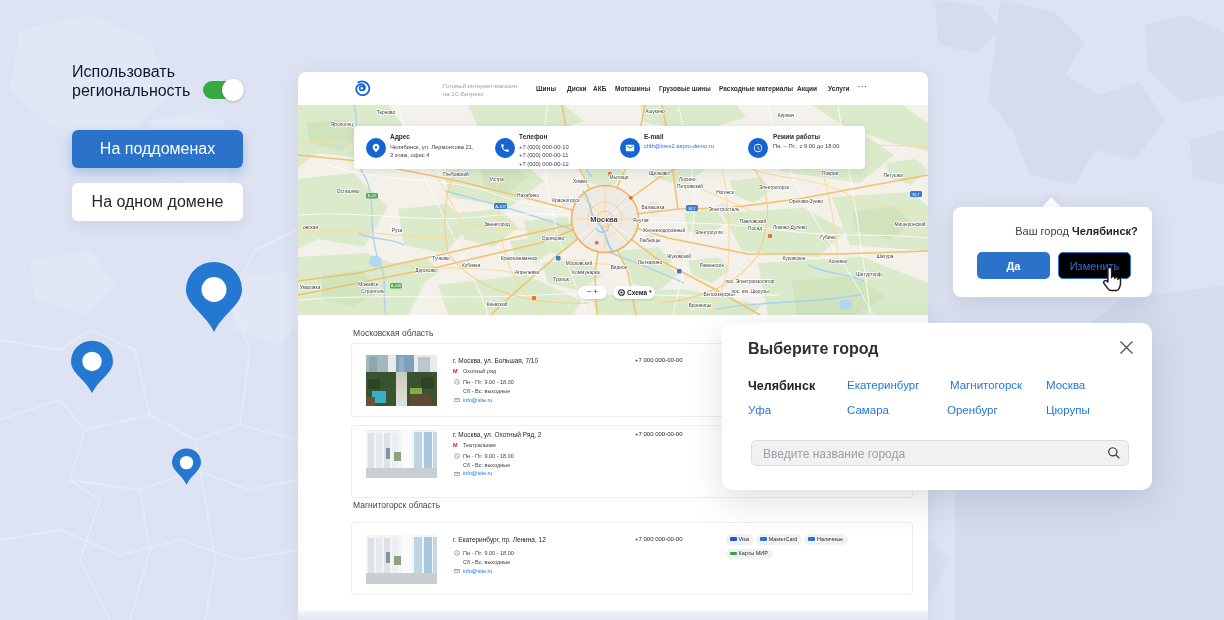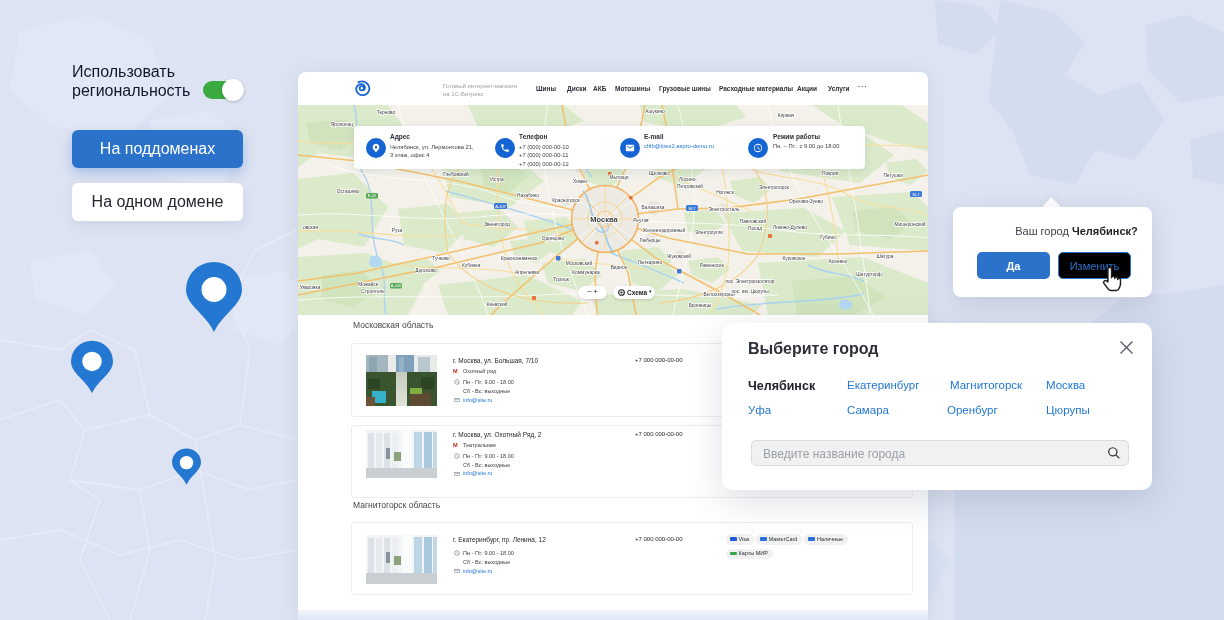--- a/index.html
+++ b/index.html
@@ -345,21 +345,21 @@
 
   <div class="abs" style="left:280px;top:214px;width:29px;height:13px;background:#fff;border-radius:7px;box-shadow:0 1px 3px rgba(0,0,0,.15);font-size:8px;color:#333;text-align:center;line-height:12px;">−  +</div>
   <div class="abs" style="left:315px;top:214px;width:42px;height:13px;background:#fff;border-radius:7px;box-shadow:0 1px 3px rgba(0,0,0,.15);"></div>
     <svg class="abs" width="7" height="7" viewBox="0 0 10 10" style="left:320px;top:217px">
       <circle cx="5" cy="5" r="4" fill="none" stroke="#222" stroke-width="1.6"></circle>
       <circle cx="5" cy="5" r="1.6" fill="#222"></circle>
     </svg>
     <div class="abs" style="left:329px;top:216.5px;font-size:6.5px;font-weight:bold;color:#222;">Схема</div>
     <div class="abs" style="left:351px;top:216px;font-size:5px;color:#222;">▾</div>
 
-  <div class="abs" style="left:55px;top:248px;font-size:8.5px;color:#42464d;">Московская область</div>
+  <div class="abs" style="left:55px;top:256px;font-size:8.5px;color:#42464d;">Московская область</div>
 
   <div class="abs" style="left:53px;top:271px;width:562px;height:74px;background:#fff;border:1px solid #ededed;border-radius:3px;">
     <div class="abs" style="left:14px;top:11px;width:71px;height:51px;overflow:hidden;background:#3d5731;">
       <div class="abs" style="left:0;top:0;width:71px;height:19px;background:#e9ebe8;"></div>
       <div class="abs" style="left:0;top:0;width:22px;height:19px;background:#a3b5bd;"></div>
       <div class="abs" style="left:3px;top:2px;width:8px;height:17px;background:#8ea6b1;"></div>
       <div class="abs" style="left:30px;top:0;width:18px;height:22px;background:#7fa0ba;"></div>
       <div class="abs" style="left:33px;top:2px;width:5px;height:20px;background:#93b2c8;"></div>
       <div class="abs" style="left:52px;top:2px;width:12px;height:15px;background:#b9c8cf;"></div>
       <div class="abs" style="left:0;top:17px;width:30px;height:34px;background:#3a5430;"></div>

